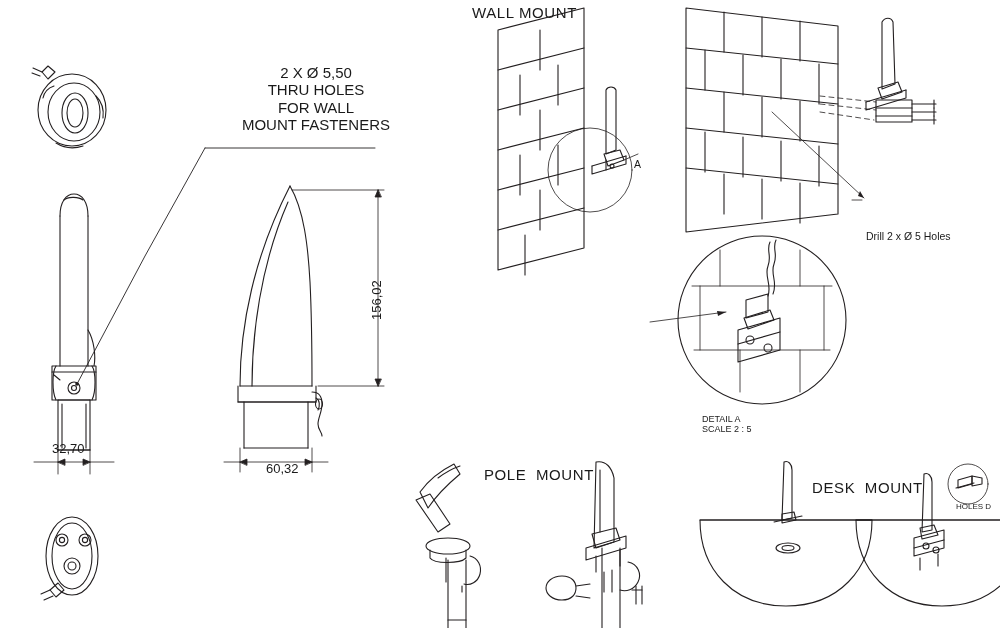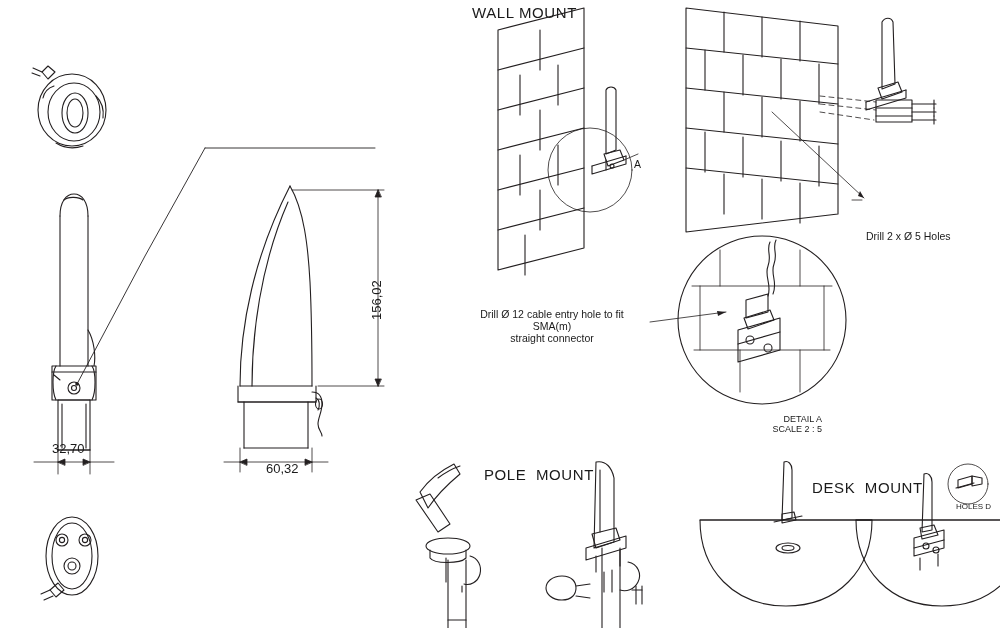--- a/index.html
+++ b/index.html
@@ -43,21 +43,21 @@
     font-size: 13px;
   }
   .t-small {
     font-size: 10.5px;
   }
   .t-tiny {
     font-size: 8px;
   }
   .t-detail {
     font-size: 9px;
-    text-align: right;
+    text-align: left;
     line-height: 1.25;
   }
   .vert {
     transform: rotate(-90deg);
     transform-origin: left top;
   }
 </style>
 </head>
 <body>
 
@@ -326,28 +326,29 @@
 
         <circle cx="968" cy="484" r="20" stroke-width="0.8"></circle>
         <path d="M958 480 l14 -4 l0 8 l-14 4 z"></path>
         <path d="M972 476 l10 2 l0 6 l-10 2 z"></path>
         <path d="M956 488 l18 -5"></path>
       </g>
 
     </g>
   </svg>
 
+  <div class="lbl t-note" style="left:236px; top:64px; width:160px;">2 X Ø 5,50
+THRU HOLES
+FOR WALL
+MOUNT FASTENERS</div>
 
   <div class="lbl t-title" style="left:472px; top:4px;">WALL MOUNT</div>
 
   <div class="lbl t-small" style="left:866px; top:204px;margin-top:26px;">Drill 2 x Ø 5 Holes</div>
 
-  <div class="lbl t-small" style="left:452px; top:308px; width:200px; text-align:center;">Drill Ø 12 cable entry hole to fit
-SMA(m)
-straight connector</div>
 
   <div class="lbl t-small" style="left:634px; top:158px;">A</div>
 
   <div class="lbl t-detail" style="left:702px; top:414px; width:120px;">DETAIL A</div>
   <div class="lbl t-detail" style="left:702px; top:424px; width:120px;">SCALE 2 : 5</div>
 
   <div class="lbl t-tiny" style="left:956px; top:502px;">HOLES D</div>
 
   <div class="lbl t-dim" style="left:52px; top:442px;">32,70</div>
 

